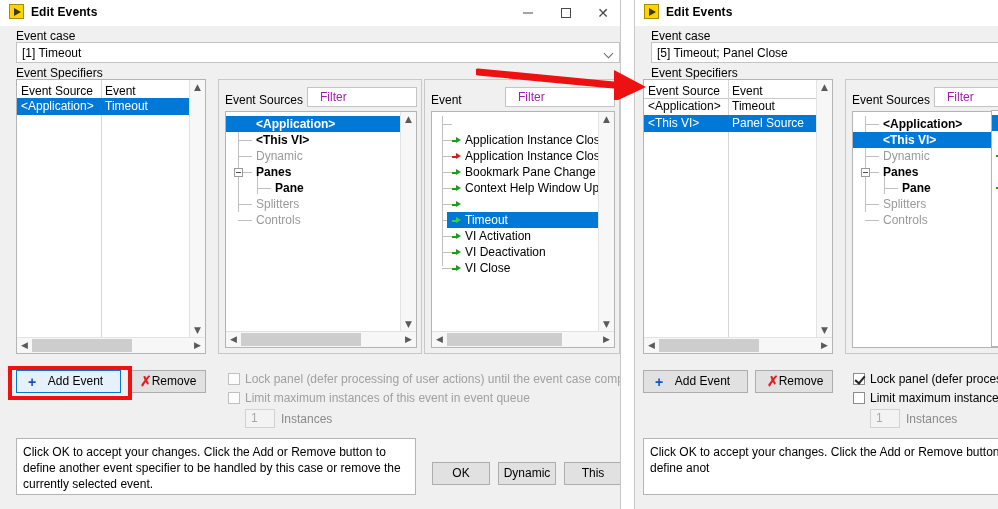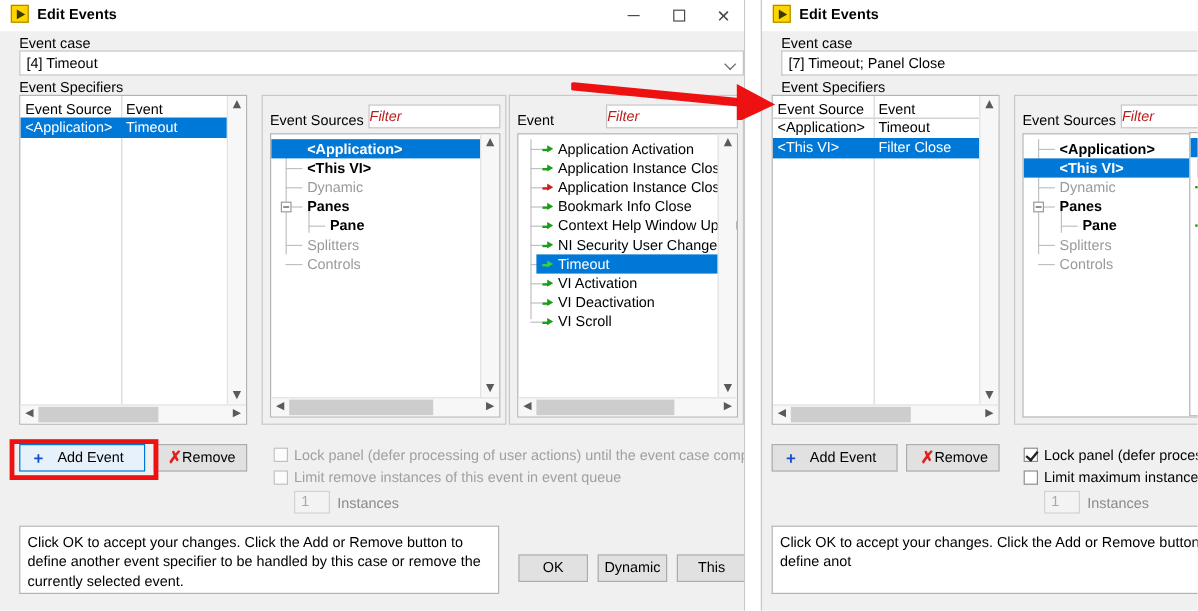--- a/index.html
+++ b/index.html
@@ -209,21 +209,21 @@
     position:absolute; top:0; font-size:12px; line-height:16px; white-space:nowrap;
   }
   .erow.sel .elabel { color:#ffffff; }
 
   
   .filter {
     position:absolute; height:20px;
     background:#ffffff; border:1px solid #c4c4c4; box-sizing:border-box;
   }
   .filter .ph {
-    position:absolute; left:0; top:2px; font-size:12px; color:#b91c1c;font-style:italic;
+    position:absolute; left:12px; top:2px; font-size:12px; color:#a21caf;
   }
 
   
   .btn {
     position:absolute;
     background:#e1e1e1; border:1px solid #adadad; box-sizing:border-box;
     height:23px;
     font-size:12px; color:#000;
   }
   .btn .t {
@@ -298,21 +298,21 @@
       <div class="title-text">Edit Events</div>
       <div class="win-buttons">
         <span class="win-btn"><span class="minimize-bar"></span></span>
         <span class="win-btn"><span class="maximize-box"></span></span>
         <span class="win-btn"><span class="close-x">✕</span></span>
       </div>
     </div>
 
     <div class="lbl" style="left:16px; top:29px;">Event case</div>
     <div class="combo" style="left:16px; top:42px; width:604px;">
-      <span class="val">[4] Timeout</span>
+      <span class="val">[1] Timeout</span>
       <span class="arrow"></span>
     </div>
 
     <div class="lbl" style="left:16px; top:66px;">Event Specifiers</div>
 
     <div class="box" style="left:16px; top:79px; width:190px; height:275px;">
       <div class="spec-head">
         <span class="c1" style="left:4px;">Event Source</span>
         <span class="c2" style="left:88px;">Event</span>
       </div>
@@ -401,61 +401,53 @@
           <div class="tline-h" style="left:10px; top:28px; width:10px;"></div>
           <div class="tline-h" style="left:10px; top:44px; width:10px;"></div>
           <div class="tline-h" style="left:10px; top:60px; width:10px;"></div>
           <div class="tline-h" style="left:10px; top:76px; width:10px;"></div>
           <div class="tline-h" style="left:10px; top:92px; width:10px;"></div>
           <div class="tline-h" style="left:10px; top:108px; width:10px;"></div>
           <div class="tline-h" style="left:10px; top:124px; width:10px;"></div>
           <div class="tline-h" style="left:10px; top:140px; width:10px;"></div>
           <div class="tline-h" style="left:10px; top:156px; width:10px;"></div>
 
-          <div class="erow" style="top:4px;">
-            <span class="earrow" style="left:20px; color:#1a9e1a;">
-                <span class="shaft" style="background:#1a9e1a"></span>
-                <span class="head"></span>
-              </span>
-            <span class="elabel" style="left:33px;">Application Activation</span>
-          </div>
           <div class="erow" style="top:20px;">
             <span class="earrow" style="left:20px; color:#1a9e1a;">
                 <span class="shaft" style="background:#1a9e1a"></span>
                 <span class="head"></span>
               </span>
             <span class="elabel" style="left:33px;">Application Instance Close</span>
           </div>
           <div class="erow" style="top:36px;">
             <span class="earrow" style="left:20px; color:#cc2020;">
                 <span class="shaft" style="background:#cc2020"></span>
                 <span class="head"></span>
               </span>
             <span class="elabel" style="left:33px;">Application Instance Close?</span>
           </div>
           <div class="erow" style="top:52px;">
             <span class="earrow" style="left:20px; color:#1a9e1a;">
                 <span class="shaft" style="background:#1a9e1a"></span>
                 <span class="head"></span>
               </span>
-            <span class="elabel" style="left:33px;">Bookmark Info Close</span>
+            <span class="elabel" style="left:33px;">Bookmark Pane Change</span>
           </div>
           <div class="erow" style="top:68px;">
             <span class="earrow" style="left:20px; color:#1a9e1a;">
                 <span class="shaft" style="background:#1a9e1a"></span>
                 <span class="head"></span>
               </span>
             <span class="elabel" style="left:33px;">Context Help Window Updated</span>
           </div>
           <div class="erow" style="top:84px;">
             <span class="earrow" style="left:20px; color:#1a9e1a;">
                 <span class="shaft" style="background:#1a9e1a"></span>
                 <span class="head"></span>
               </span>
-            <span class="elabel" style="left:33px;">NI Security User Change</span>
           </div>
           <div class="erow sel" style="top:100px;">
             <span class="selbg" style="left:15px; width:154px;"></span>
             <span class="earrow" style="left:20px; color:#3ad13a;">
                 <span class="shaft" style="background:#3ad13a"></span>
                 <span class="head"></span>
               </span>
             <span class="elabel" style="left:33px;">Timeout</span>
           </div>
           <div class="erow" style="top:116px;">
@@ -470,21 +462,21 @@
                 <span class="shaft" style="background:#1a9e1a"></span>
                 <span class="head"></span>
               </span>
             <span class="elabel" style="left:33px;">VI Deactivation</span>
           </div>
           <div class="erow" style="top:148px;">
             <span class="earrow" style="left:20px; color:#1a9e1a;">
                 <span class="shaft" style="background:#1a9e1a"></span>
                 <span class="head"></span>
               </span>
-            <span class="elabel" style="left:33px;">VI Scroll</span>
+            <span class="elabel" style="left:33px;">VI Close</span>
           </div>
         </div>
         <div class="vscroll" style="bottom:15px;">
           <div class="up">▲</div>
           <div class="down">▼</div>
         </div>
         <div class="hscroll">
           <div class="left">◀</div>
           <div class="thumb" style="left:15px; width:115px;"></div>
           <div class="right">▶</div>
@@ -500,21 +492,21 @@
       <span class="xmark">✗</span>
       <span class="t">Remove</span>
     </div>
 
     <div class="cbrow" style="left:228px; top:372px;">
       <span class="cbbox dis"></span>
       <span class="cbl dis">Lock panel (defer processing of user actions) until the event case completes</span>
     </div>
     <div class="cbrow" style="left:228px; top:391px;">
       <span class="cbbox dis"></span>
-      <span class="cbl dis">Limit remove instances of this event in event queue</span>
+      <span class="cbl dis">Limit maximum instances of this event in event queue</span>
     </div>
     <div class="numfield" style="left:245px; top:409px;">
       <span class="nv">1</span>
     </div>
     <div class="lbl dim" style="left:281px; top:412px;">Instances</div>
 
     <div class="helpbox" style="left:16px; top:438px; width:400px; height:57px;">
       <div class="ht">Click OK to accept your changes.  Click the Add or Remove button to define another event specifier to be handled by this case or remove the currently selected event.</div>
     </div>
 
@@ -533,40 +525,40 @@
 
   <div class="window win-right">
 
     <div class="titlebar">
       <div class="title-icon"></div>
       <div class="title-text">Edit Events</div>
     </div>
 
     <div class="lbl" style="left:16px; top:29px;">Event case</div>
     <div class="combo" style="left:16px; top:42px; width:400px; border-right:none;">
-      <span class="val">[7] Timeout;  Panel Close</span>
+      <span class="val">[5] Timeout;  Panel Close</span>
     </div>
 
     <div class="lbl" style="left:16px; top:66px;">Event Specifiers</div>
 
     <div class="box" style="left:8px; top:79px; width:190px; height:275px;">
       <div class="spec-head">
         <span class="c1" style="left:4px;">Event Source</span>
         <span class="c2" style="left:88px;">Event</span>
       </div>
       <div class="colsplit" style="left:84px; top:0; bottom:15px;"></div>
       <div class="spec-rows">
         <div class="spec-row">
           <span class="c1" style="left:4px;">&lt;Application&gt;</span>
           <span class="c2" style="left:88px;">Timeout</span>
         </div>
         <div class="spec-row sel">
           <span class="selbg" style="left:0; width:173px;"></span>
           <span class="c1" style="left:4px;">&lt;This VI&gt;</span>
-          <span class="c2" style="left:88px;">Filter Close</span>
+          <span class="c2" style="left:88px;">Panel Source</span>
         </div>
       </div>
       <div class="vscroll" style="bottom:15px;">
         <div class="up">▲</div>
         <div class="down">▼</div>
       </div>
       <div class="hscroll">
         <div class="left">◀</div>
         <div class="thumb" style="left:15px; width:100px;"></div>
         <div class="right">▶</div>

